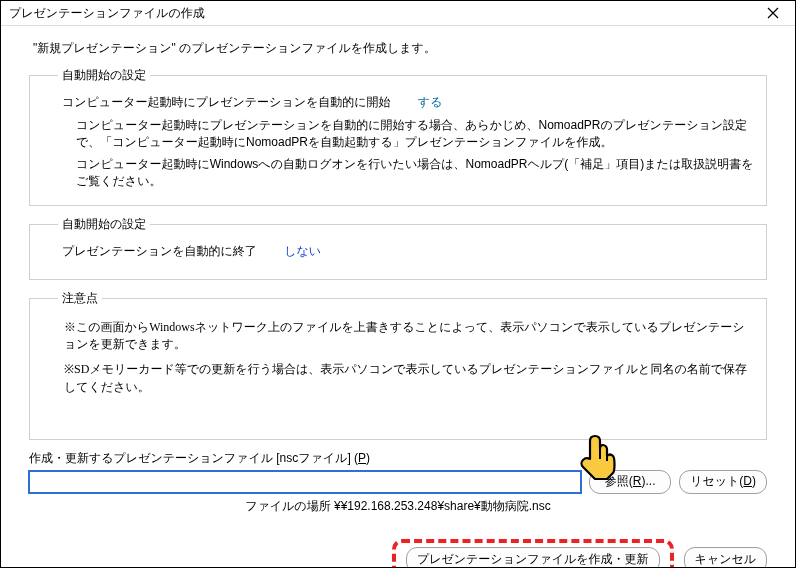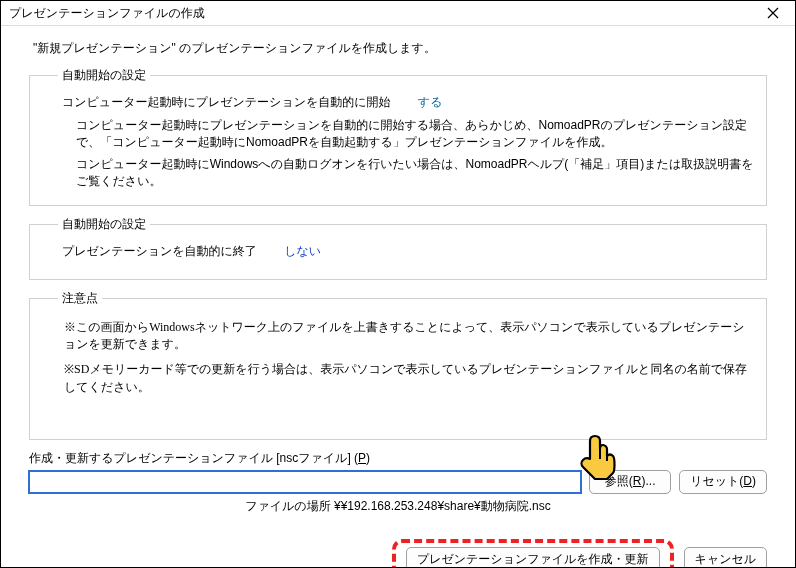--- a/index.html
+++ b/index.html
@@ -53,21 +53,21 @@
       padding: 2px 4px;
       font-family: inherit;
       font-size: 12px;
     }
     .btn {
       height: 24px;
       min-width: 82px;
       padding: 0 10px;
       background: #fdfdfd;
       border: 1px solid #a0a0a0;
-      border-radius: 5px;
+      border-radius: 11px;
       font-family: inherit;
       font-size: 12px;
       cursor: default;
     }
     .file-loc { margin: 4px 0 0 0; text-align: center; }
     .footer {
       display: flex;
       justify-content: flex-end;
       align-items: center;
       gap: 10px;

